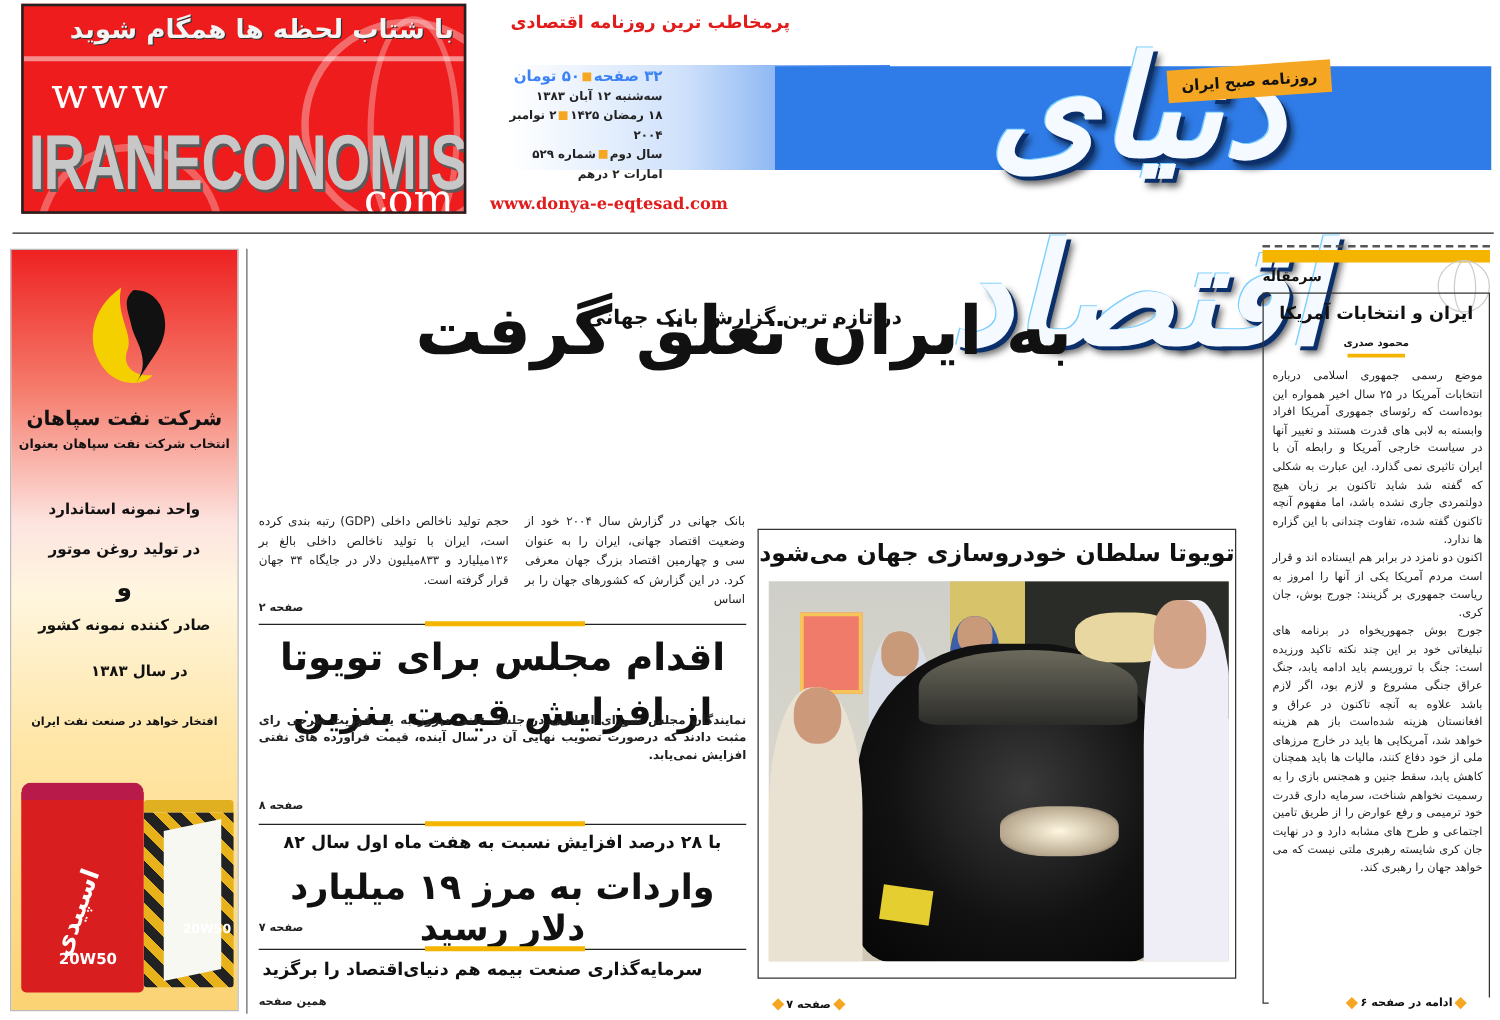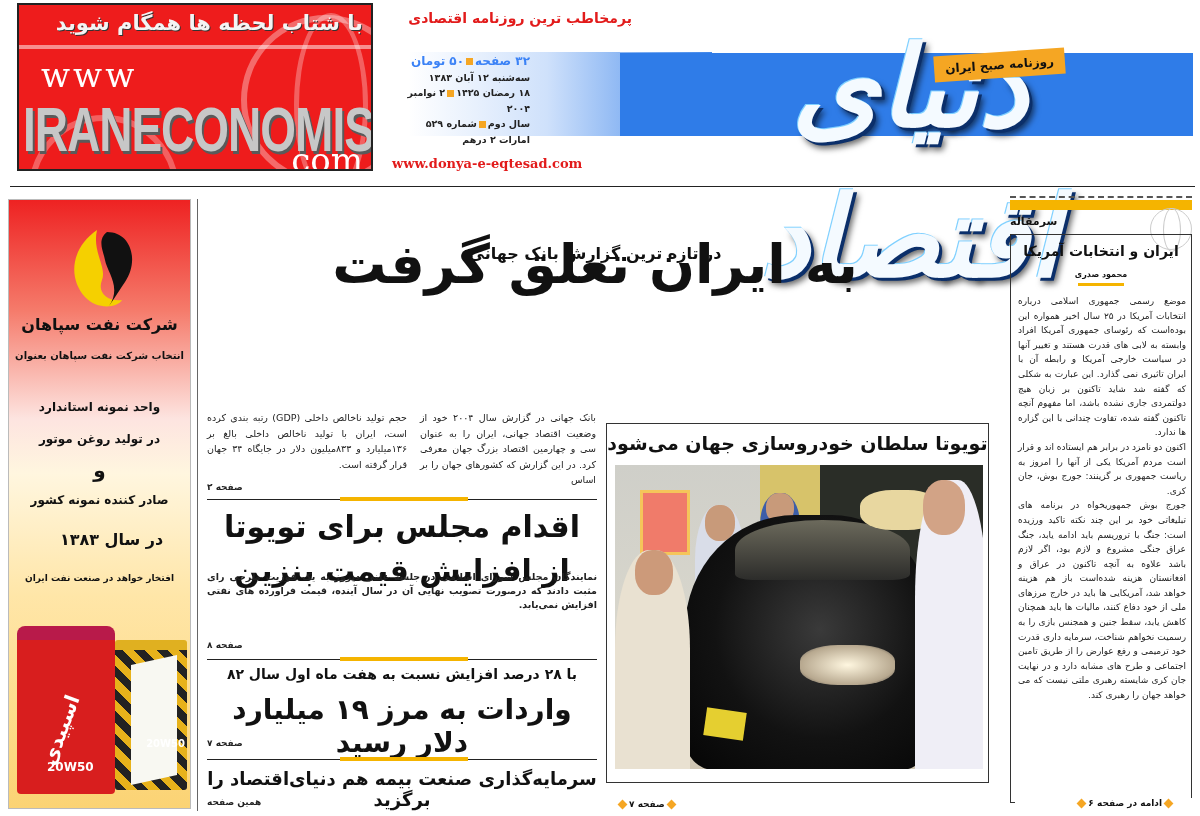--- a/index.html
+++ b/index.html
@@ -157,27 +157,27 @@
 <div class="abs logo">دنیای اقتصاد</div>
 <div class="abs logo-badge">روزنامه صبح ایران</div>
 
 <div class="abs rule-top"></div>
 
 <div class="abs ad-left">
   <svg class="flame" viewBox="0 0 70 90">
     <path d="M30 8 C5 25 0 55 18 75 C30 88 50 86 55 78 C40 80 30 70 35 58 C40 45 25 30 30 8 Z" fill="#f5d000"></path>
     <path d="M40 10 C65 10 72 40 58 60 C50 72 45 80 42 84 C55 65 40 50 38 38 C36 28 30 18 40 10 Z" fill="#111"></path>
   </svg>
-  <div class="t" style="top:115px;font-size:16px;">شرکت نفت سپاهان</div>
+  <div class="t" style="top:125px;font-size:16px;">شرکت نفت سپاهان</div>
   <div class="t" style="top:150px;font-size:10px;">انتخاب شرکت نفت سپاهان بعنوان</div>
   <div class="t" style="top:200px;font-size:12px;">واحد نمونه استاندارد</div>
   <div class="t" style="top:232px;font-size:12px;">در تولید روغن موتور</div>
   <div class="t" style="top:258px;font-size:20px;">و</div>
   <div class="t" style="top:293px;font-size:12px;">صادر کننده نمونه کشور</div>
-  <div class="t" style="top:330px;font-size:16px;padding-left:24px;">در سال ۱۳۸۳</div>
+  <div class="t" style="top:330px;font-size:12px;padding-left:24px;">در سال ۱۳۸۳</div>
   <div class="t" style="top:373px;font-size:9px;">افتخار خواهد در صنعت نفت ایران</div>
   <div class="cans">
     <div class="can-red">
       <div class="txt">اسپیدی</div>
       <div class="grade">20W50</div>
     </div>
     <div class="can-yel">
       <div class="label"></div>
       <div class="grade">20W50</div>
     </div>
@@ -210,21 +210,21 @@
   </div>
 
 <div class="abs h2" style="left:207px;top:666px;width:390px;font-size:14px;">با ۲۸ درصد افزایش نسبت به هفت ماه اول سال ۸۲</div>
 <div class="abs h2" style="left:207px;top:693px;width:390px;font-size:28px;letter-spacing:-1px;">واردات به مرز ۱۹ میلیارد دلار رسید</div>
 <div class="abs page-ref" style="left:207px;top:738px;">صفحه ۷</div>
 
 <div class="abs divider" style="left:207px;top:759px;width:390px;">
     <div class="accent"></div>
   </div>
 
-<div class="abs h2" style="left:207px;top:768px;width:390px;font-size:18px;">سرمایه‌گذاری صنعت بیمه هم دنیای‌اقتصاد را برگزید</div>
+<div class="abs h2" style="left:191px;top:768px;width:390px;font-size:14px;">سرمایه‌گذاری صنعت بیمه هم دنیای‌اقتصاد را برگزید</div>
 <div class="abs page-ref" style="left:207px;top:797px;">همین صفحه</div>
 
 <div class="abs photo-box"></div>
 <div class="abs photo-title">تویوتا سلطان خودروسازی جهان می‌شود</div>
 <div class="abs photo">
   <div class="wall-y"></div>
   <div class="shelf"></div>
   <div class="poster"></div>
   <div class="man-m"></div>
   <div class="man-b"></div>

